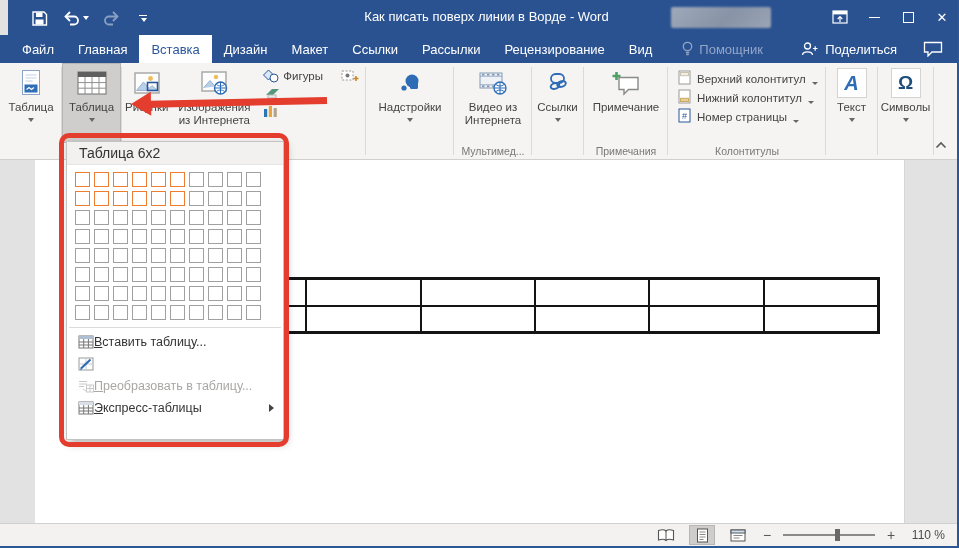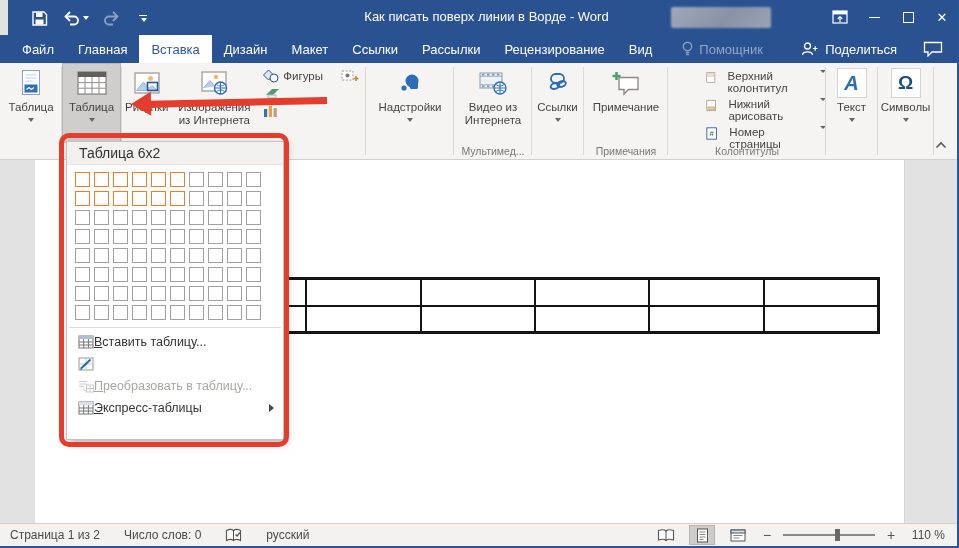--- a/index.html
+++ b/index.html
@@ -51,21 +51,21 @@
   .bigbtn .caret { width:0; height:0; border-left:3.5px solid transparent; border-right:3.5px solid transparent;
                    border-top:4px solid #666; margin-top:4px; }
   .pressed { background:#d0cecd; box-shadow:inset 0 0 0 1px #b8b6b4; }
   .boxicon { width:30px; height:30px; background:#fff; border:1px solid #d5d3d1; display:flex;
              align-items:center; justify-content:center; }
   .glyph-blue { color:#2e6db5; font-size:20px; font-style:italic; font-weight:bold; }
   .glyph-omega { color:#1f4e79; font-size:19px; font-weight:bold; font-style:normal; }
   .shapes-col { display:flex; flex-direction:column; padding:5px 4px 0 6px; gap:4px; }
   .srow { display:flex; align-items:center; gap:4px; font-size:11.5px; color:#444; }
   .hf-col { display:flex; flex-direction:column; gap:4px; padding:7px 0 0 10px; }
-  .hf-row { display:flex; align-items:flex-start; gap:12px; font-size:11.5px; color:#444;margin-left:28px; }
+  .hf-row { display:flex; align-items:flex-end; gap:6px; font-size:11.5px; color:#444; }
   .hf-row .caret { width:0; height:0; border-left:3px solid transparent; border-right:3px solid transparent;
                    border-top:3.5px solid #666; }
   .collapse-chevron { position:absolute; right:10px; bottom:6px; }
 
   
   .doc { position:absolute; left:0; top:160px; width:100%; bottom:23px; background:#e2e2e2; z-index:1; }
   .page { position:absolute; left:35px; top:0; width:870px; height:100%; background:#fff;
           border-right:1px solid #d6d6d6; }
   .dtable { position:absolute; left:155px; top:117px; width:690px; height:57px;
             display:grid; grid-template-columns:repeat(6,1fr); grid-template-rows:1fr 1fr;
@@ -395,21 +395,21 @@
             <rect x="2.5" y="2.5" width="8" height="3.2" fill="#f3ede0" stroke="#c9c2b2"></rect>
           </svg>
           <span>Верхний колонтитул</span>
           <span class="caret"></span>
         </div>
         <div class="hf-row">
           <svg width="13" height="15" viewBox="0 0 13 15">
             <rect x="1" y="1" width="11" height="13" fill="#fff" stroke="#9a9a9a"></rect>
             <rect x="2.5" y="9.3" width="8" height="3.2" fill="#e9cf96" stroke="#c9ab61"></rect>
           </svg>
-          <span>Нижний арисовать</span>
+          <span>Нижний колонтитул</span>
           <span class="caret"></span>
         </div>
         <div class="hf-row">
           <svg width="13" height="15" viewBox="0 0 13 15">
             <rect x="1" y="1" width="11" height="13" fill="#fff" stroke="#2b579a"></rect>
             <text x="6.5" y="10.5" font-size="9" fill="#2b579a" text-anchor="middle" font-family="sans-serif">#</text>
           </svg>
           <span>Номер страницы</span>
           <span class="caret"></span>
         </div>
@@ -597,32 +597,20 @@
     </div>
   </div>
 
   <div class="red-box"></div>
   <div class="red-arrow">
     <div class="head"></div>
     <div class="shaft"></div>
   </div>
 
   <div class="statusbar">
-    <div class="sb-left">
-      <span>Страница 1 из 2</span>
-      <span>Число слов: 0</span>
-      <span style="display:flex;align-items:center;">
-        <svg width="17" height="15" viewBox="0 0 17 15">
-          <path d="M1.5 2.5 C4 1.2 7 1.2 8.5 2.6 C10 1.2 13 1.2 15.5 2.5 V12.5 C13 11.2 10 11.2 8.5 12.6 C7 11.2 4 11.2 1.5 12.5 Z" fill="#fff" stroke="#555" stroke-width="1.1"></path>
-          <path d="M8.5 2.6 V12.6" stroke="#555" stroke-width="1"></path>
-          <path d="M10.5 6.5 L12 8 L15 4.5" fill="none" stroke="#555" stroke-width="1.2"></path>
-        </svg>
-      </span>
-      <span>русский</span>
-    </div>
     <div class="sb-right">
       <span class="viewbtn">
         <svg width="18" height="13" viewBox="0 0 18 13">
           <path d="M1.5 1.5 C4.5 0.5 7.5 0.5 9 2 C10.5 0.5 13.5 0.5 16.5 1.5 V11 C13.5 10 10.5 10 9 11.5 C7.5 10 4.5 10 1.5 11 Z" fill="#fff" stroke="#555" stroke-width="1.1"></path>
           <path d="M9 2 V11.5" stroke="#555"></path>
         </svg>
       </span>
       <span class="viewbtn selected">
         <svg width="13" height="15" viewBox="0 0 13 15">
           <rect x="1.5" y="1" width="10" height="13" fill="#fff" stroke="#555"></rect>

